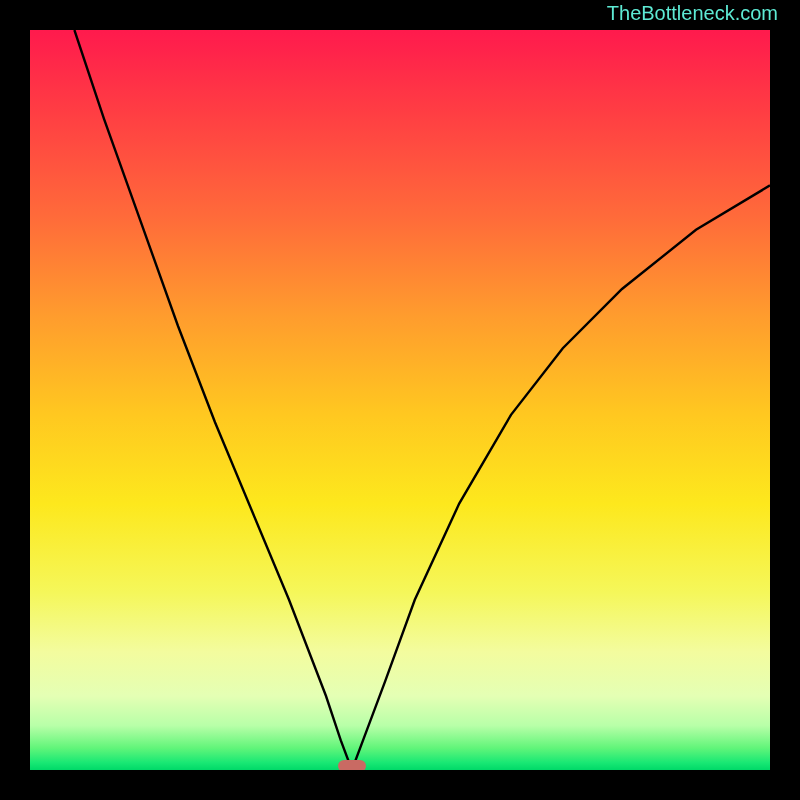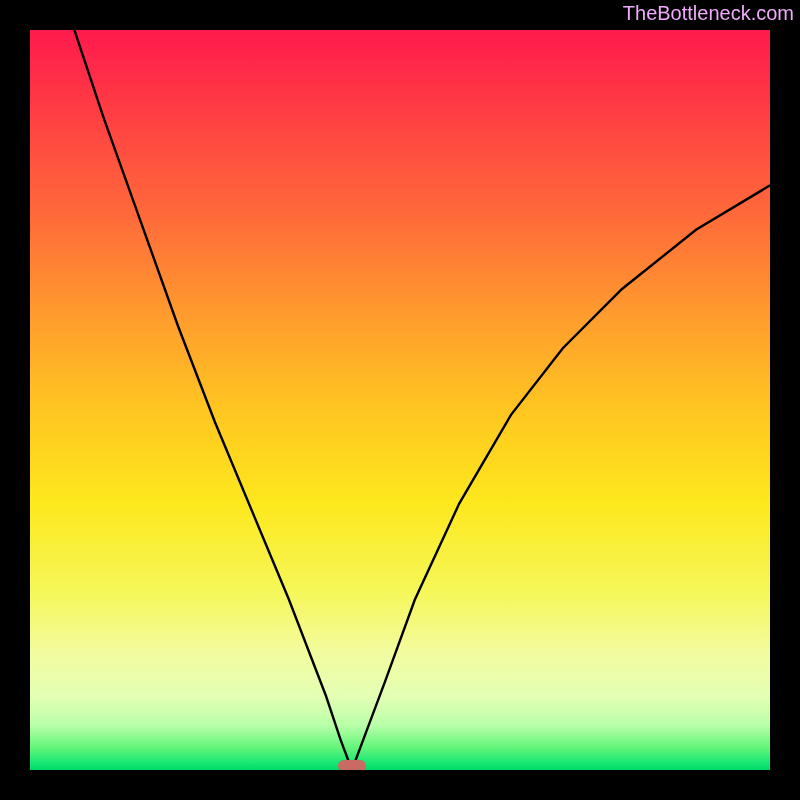--- a/index.html
+++ b/index.html
@@ -7,22 +7,22 @@
     padding: 0;
     width: 800px;
     height: 800px;
     background: #000;
     position: relative;
     font-family: Arial, Helvetica, sans-serif;
   }
   .watermark {
     position: absolute;
     top: 2px;
-    right: 6px;
-    color: #f0abfc;
+    right: 22px;
+    color: #5eead4;
     font-size: 20px;
     font-weight: 500;
     z-index: 10;
   }
   .plot-area {
     position: absolute;
     left: 30px;
     top: 30px;
     width: 740px;
     height: 740px;

